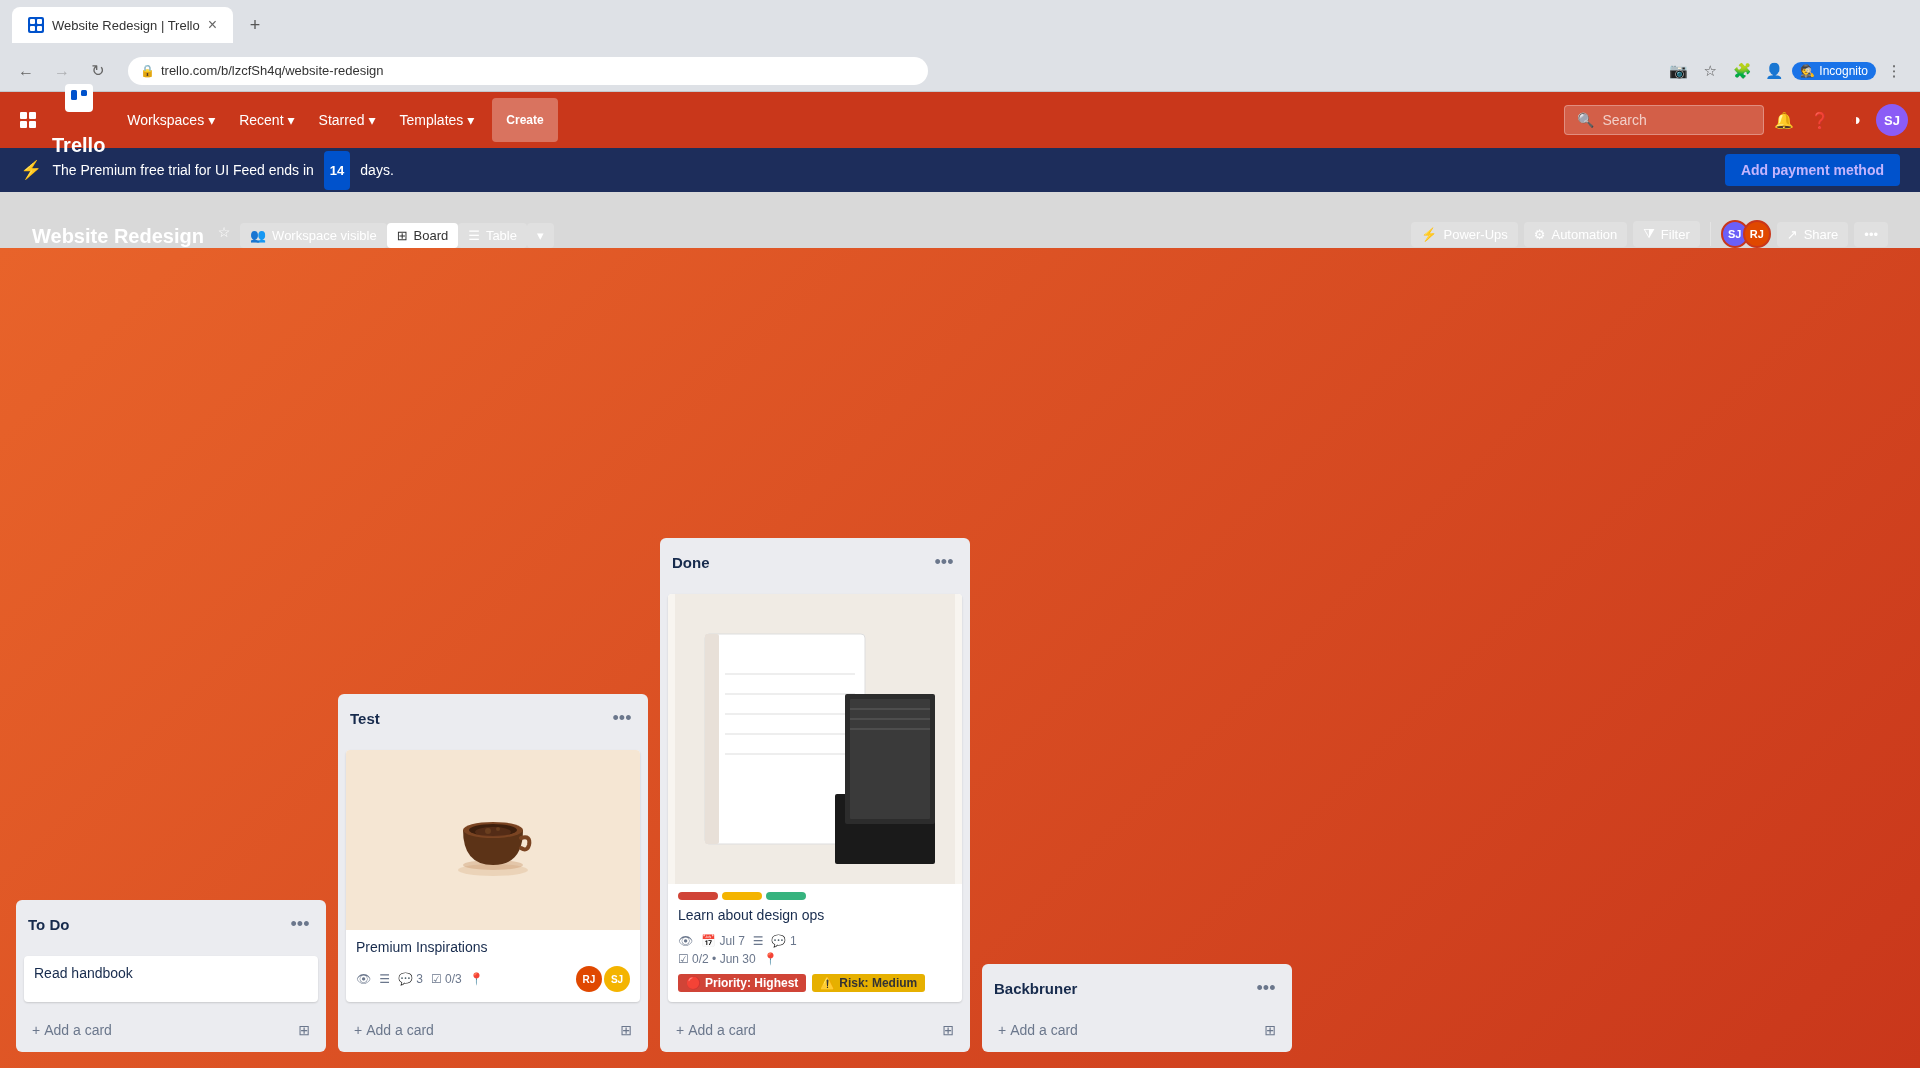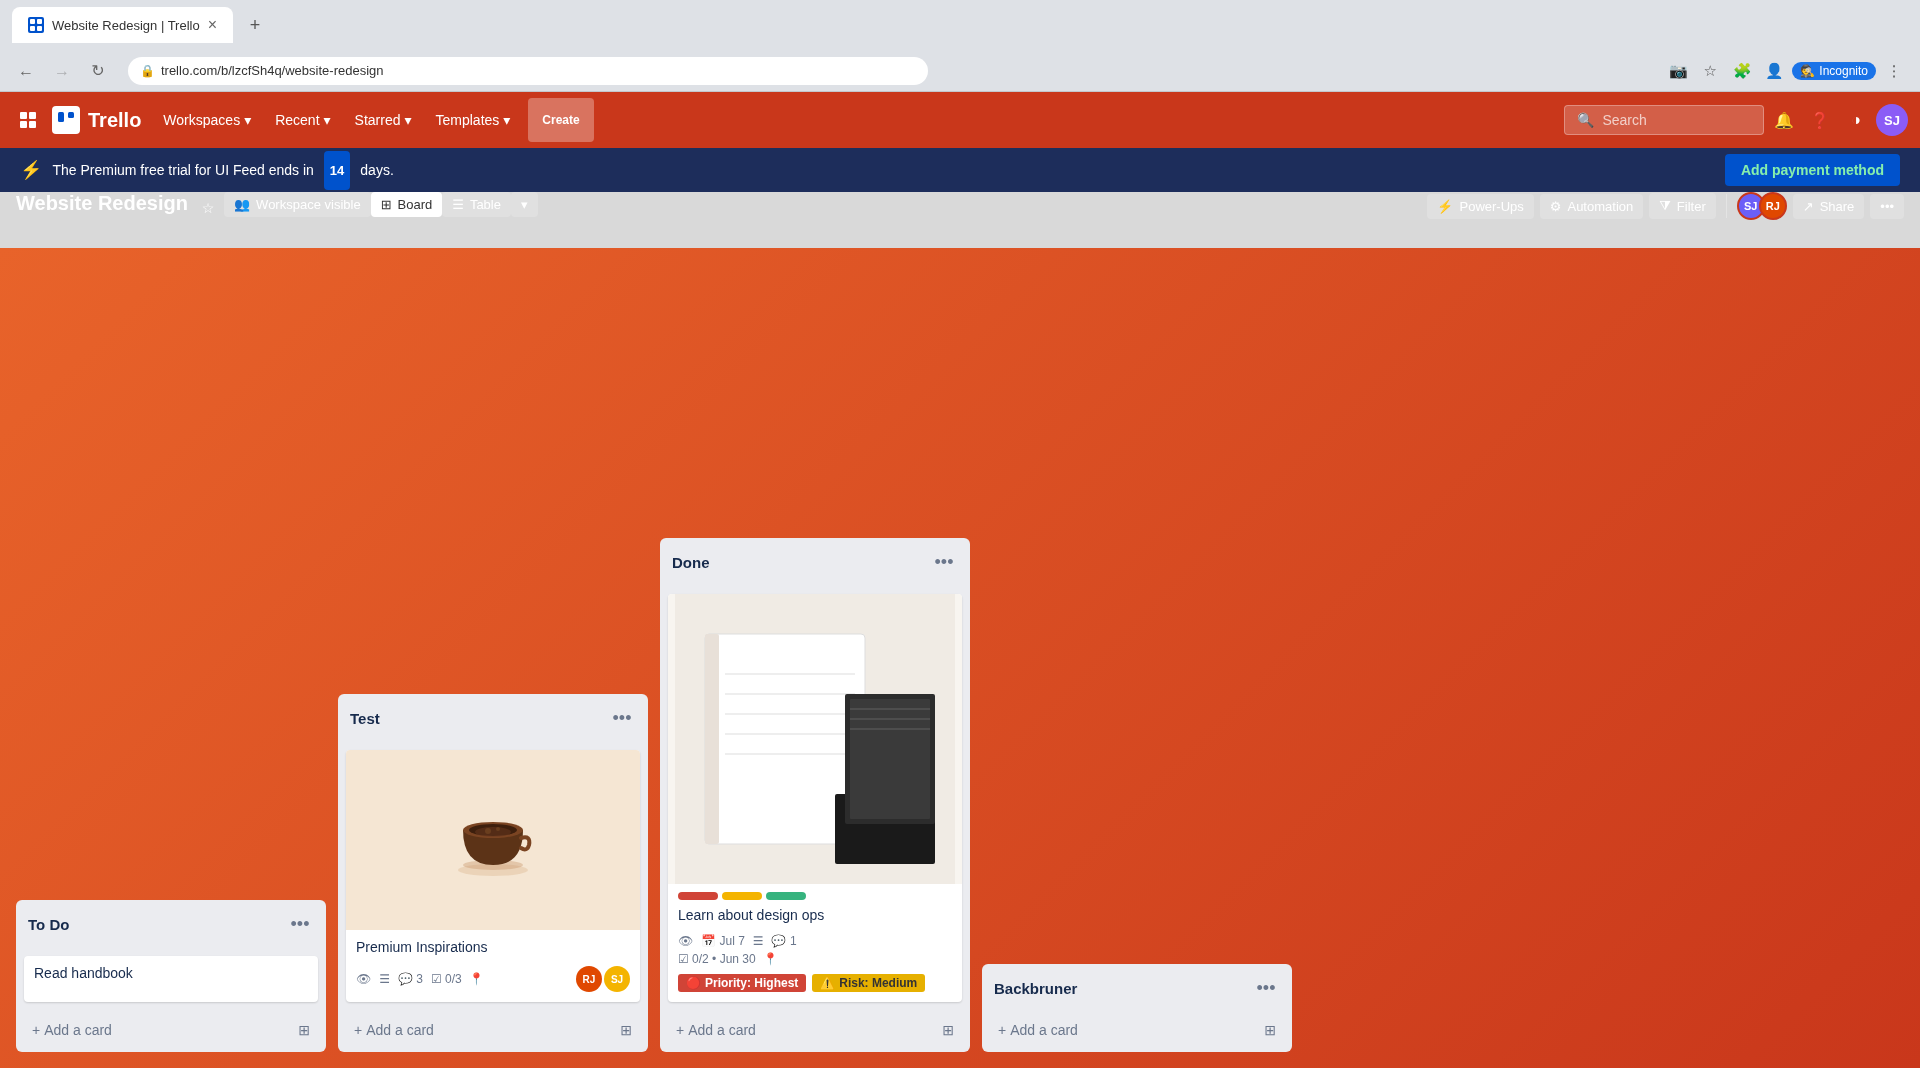--- a/index.html
+++ b/index.html
@@ -15,38 +15,38 @@
     
     .address-bar-row { background: #dee1e6; height: 42px; display: flex; align-items: center; padding: 0 12px; gap: 8px; border-bottom: 1px solid #c4c7cc; }
     .nav-btn { width: 28px; height: 28px; display: flex; align-items: center; justify-content: center; color: #666; font-size: 16px; cursor: pointer; border-radius: 50%; }
     .address-input { flex: 1; max-width: 800px; height: 28px; border: none; background: #fff; border-radius: 14px; padding: 0 12px; font-size: 13px; color: #333; display: flex; align-items: center; margin: 0 8px; }
     .browser-actions { margin-left: auto; display: flex; align-items: center; gap: 4px; }
     .browser-action-btn { width: 28px; height: 28px; display: flex; align-items: center; justify-content: center; color: #555; font-size: 15px; cursor: pointer; border-radius: 50%; }
     .incognito-badge { background: #1a73e8; color: white; padding: 2px 8px; border-radius: 12px; font-size: 12px; display: flex; align-items: center; gap: 4px; }
 
     
     .trello-nav { background: #c9371b; height: 56px; display: flex; align-items: center; padding: 0 12px; gap: 4px; }
-    .trello-logo { display: flex; align-items: center; gap: 8px; margin-right: 8px; }
+    .trello-logo { display: flex; align-items: center; gap: 22px; margin-right: 8px; flex-direction: column; }
     .trello-logo-icon { background: white; border-radius: 4px; width: 28px; height: 28px; display: flex; align-items: center; justify-content: center; }
     .trello-logo-text { color: white; font-size: 20px; font-weight: 700; }
     .nav-menu-btn { color: white; padding: 6px 10px; border-radius: 4px; font-size: 14px; font-weight: 500; cursor: pointer; display: flex; align-items: center; gap: 4px; }
     .create-btn { background: rgba(255,255,255,0.3); color: white; padding: 15px 14px; border-radius: 4px; font-size: 12px; font-weight: 600; cursor: pointer; margin-left: 4px; }
     .nav-right { margin-left: auto; display: flex; align-items: center; gap: 4px; }
     .search-box { background: rgba(255,255,255,0.2); border: 1px solid rgba(255,255,255,0.3); border-radius: 4px; padding: 6px 12px; color: white; font-size: 14px; width: 200px; display: flex; align-items: center; gap: 8px; cursor: text; }
     .nav-icon-btn { width: 32px; height: 32px; border-radius: 50%; display: flex; align-items: center; justify-content: center; color: white; cursor: pointer; font-size: 16px; }
     .avatar { width: 32px; height: 32px; border-radius: 50%; background: #8b5cf6; color: white; display: flex; align-items: center; justify-content: center; font-size: 13px; font-weight: 700; cursor: pointer; }
 
     
     .banner { background: #1d2d5b; height: 44px; display: flex; align-items: center; padding: 0 20px; gap: 10px; color: white; font-size: 14px; }
     .banner-icon { font-size: 18px; }
     .banner-days { background: #0052cc; color: white; padding: 12px 6px; border-radius: 4px; font-weight: 700; font-size: 13px; }
-    .banner-cta { margin-left: auto; background: #0052cc; color: #86efac; padding: 8px 16px; border-radius: 4px; font-size: 14px; font-weight: 600; cursor: pointer; }
-
-    
-    .board-header { background: rgba(0,0,0,0.15); height: 56px; display: flex; align-items: flex-start; padding: 0 16px; gap: 0; }
+    .banner-cta { margin-left: auto; background: #0052cc; color: #c4b5fd; padding: 8px 16px; border-radius: 4px; font-size: 14px; font-weight: 600; cursor: pointer; }
+
+    
+    .board-header { background: rgba(0,0,0,0.15); height: 56px; display: flex; align-items: flex-end; padding: 0 32px; gap: 0; }
     .board-title { color: white; font-size: 20px; font-weight: 700; margin-right: 4px; }
     .board-header-btn { background: rgba(255,255,255,0.2); color: white; padding: 5px 10px; border-radius: 4px; font-size: 13px; font-weight: 500; cursor: pointer; display: flex; align-items: center; gap: 6px; }
     .board-header-btn.active { background: white; color: #333; }
     .board-header-right { margin-left: auto; display: flex; align-items: center; gap: 6px; }
     .separator { width: 1px; height: 24px; background: rgba(255,255,255,0.3); margin: 0 4px; }
     .avatar-sm { width: 28px; height: 28px; border-radius: 50%; color: white; display: flex; align-items: center; justify-content: center; font-size: 11px; font-weight: 700; cursor: pointer; }
     .avatar-overlap { margin-left: -6px; border: 2px solid transparent; }
 
     
     .board-area { background: linear-gradient(135deg, #e8632a 0%, #c9371b 100%); flex: 1; padding: 16px; display: flex; gap: 12px; overflow-x: auto; height: calc(1080px - 50px - 42px - 56px - 44px - 56px - 12px); align-items: flex-end; }

